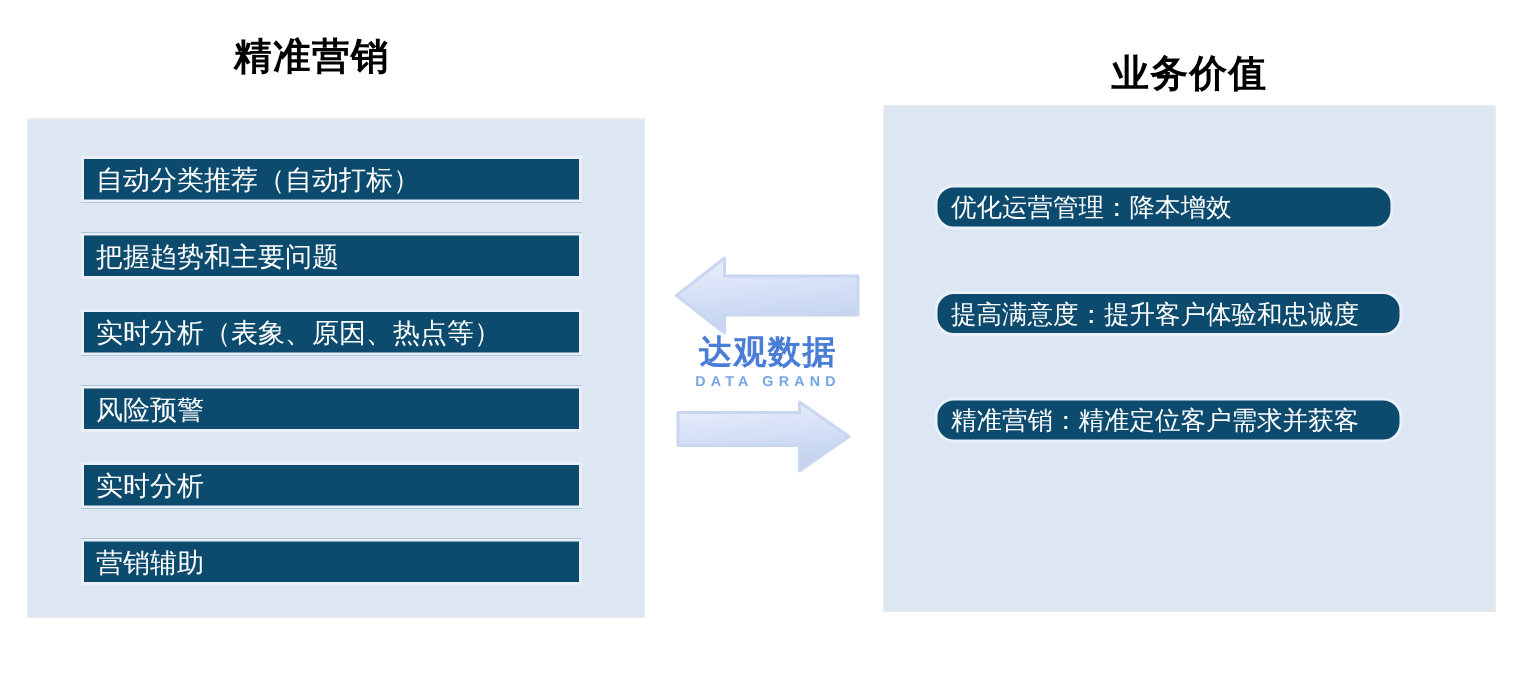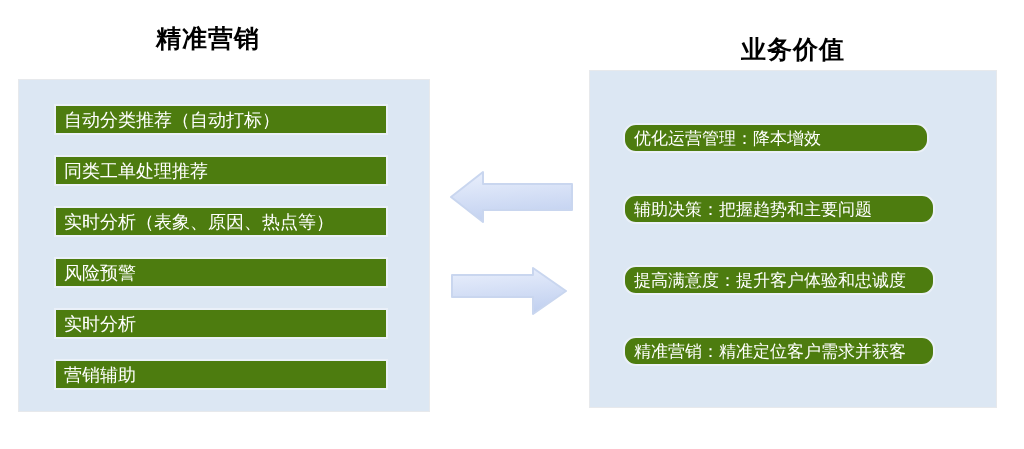--- a/index.html
+++ b/index.html
@@ -43,21 +43,21 @@
     padding: 24px 0 0 35px;
     gap: 20px;
   }
   .panel.right-panel {
     left: 589px; top: 70px;
     width: 408px; height: 338px;
     padding: 52px 0 0 33px;
     gap: 41px;
   }
   .bar {
-    background: #4d7c0f;
+    background: #0c4a6e;
     border: 2px solid #eaf0f8;
     box-sizing: border-box;
     color: #ffffff;
     display: flex;
     align-items: center;
     white-space: nowrap;
     overflow: hidden;
   }
   .left-panel .bar {
     width: 334px; height: 31px;
@@ -103,39 +103,42 @@
 <body>
 
 <div class="canvas">
 
   <div class="section-title left">精准营销</div>
 
   <div class="section-title right">业务价值</div>
 
   <div class="panel left-panel">
     <div class="bar">自动分类推荐（自动打标）</div>
-    <div class="bar">同类工单处理推荐</div>
+    <div class="bar">把握趋势和主要问题</div>
     <div class="bar">实时分析（表象、原因、热点等）</div>
     <div class="bar">风险预警</div>
     <div class="bar">实时分析</div>
     <div class="bar">营销辅助</div>
   </div>
 
   <div class="panel right-panel">
     <div class="bar">优化运营管理：降本增效</div>
-    <div class="bar">辅助决策：把握趋势和主要问题</div>
     <div class="bar">提高满意度：提升客户体验和忠诚度</div>
     <div class="bar">精准营销：精准定位客户需求并获客</div>
   </div>
 
   <svg class="center-arrows" viewBox="440 158 145 165" xmlns="http://www.w3.org/2000/svg">
     <defs>
       <linearGradient id="arrowGrad" x1="0.15" y1="0" x2="0.35" y2="1">
         <stop offset="0" stop-color="#e9effc"></stop>
         <stop offset="1" stop-color="#c2d1f0"></stop>
       </linearGradient>
     </defs>
     <polygon points="451,197 483,172 483,184 572,184 572,210 483,210 483,222" fill="url(#arrowGrad)" stroke="#c9d6ef" stroke-width="2" stroke-linejoin="round"></polygon>
     <polygon points="452,275 533,275 533,268 566,291 533,314 533,297 452,297" fill="url(#arrowGrad)" stroke="#c9d6ef" stroke-width="2" stroke-linejoin="round"></polygon>
   </svg>
 
+  <div class="logo">
+    <div class="logo-primary">达观数据</div>
+    <div class="logo-secondary">DATA GRAND</div>
+  </div>
 
 </div>
 
 </body></html>

